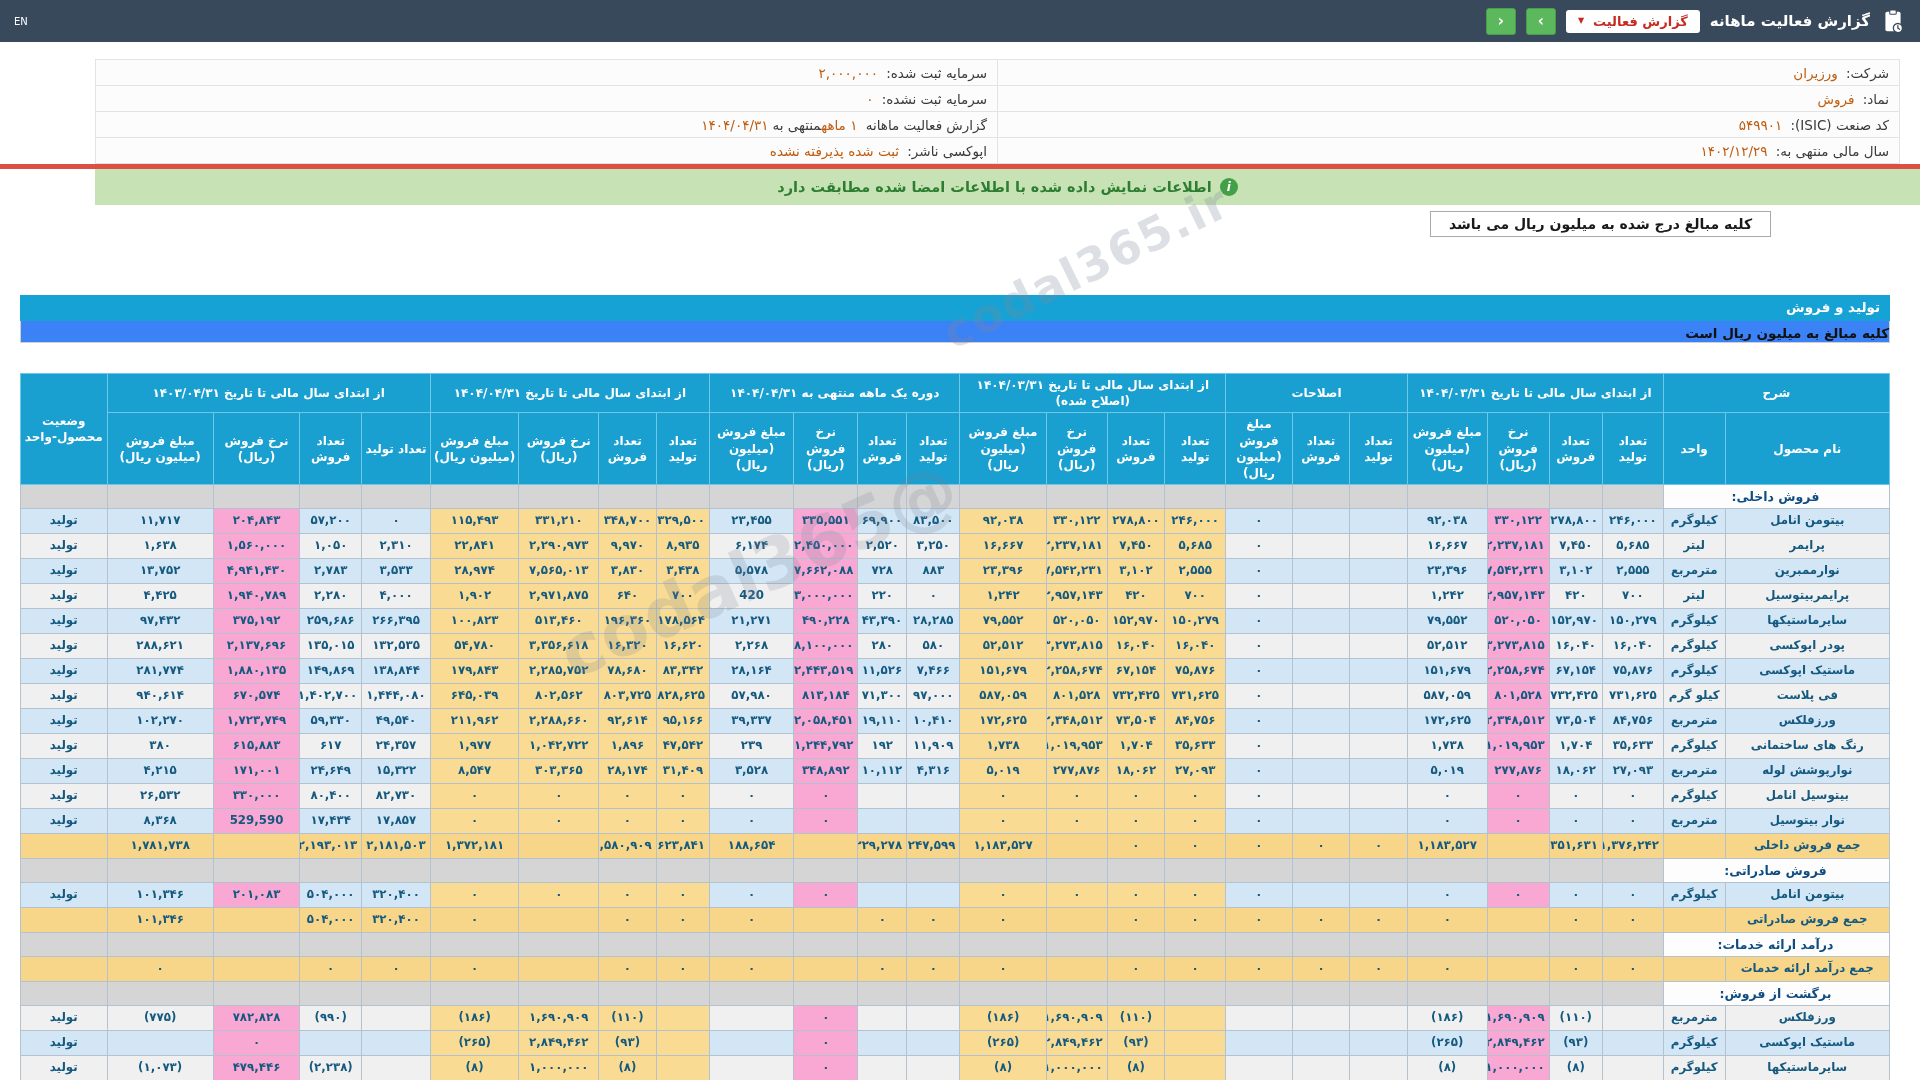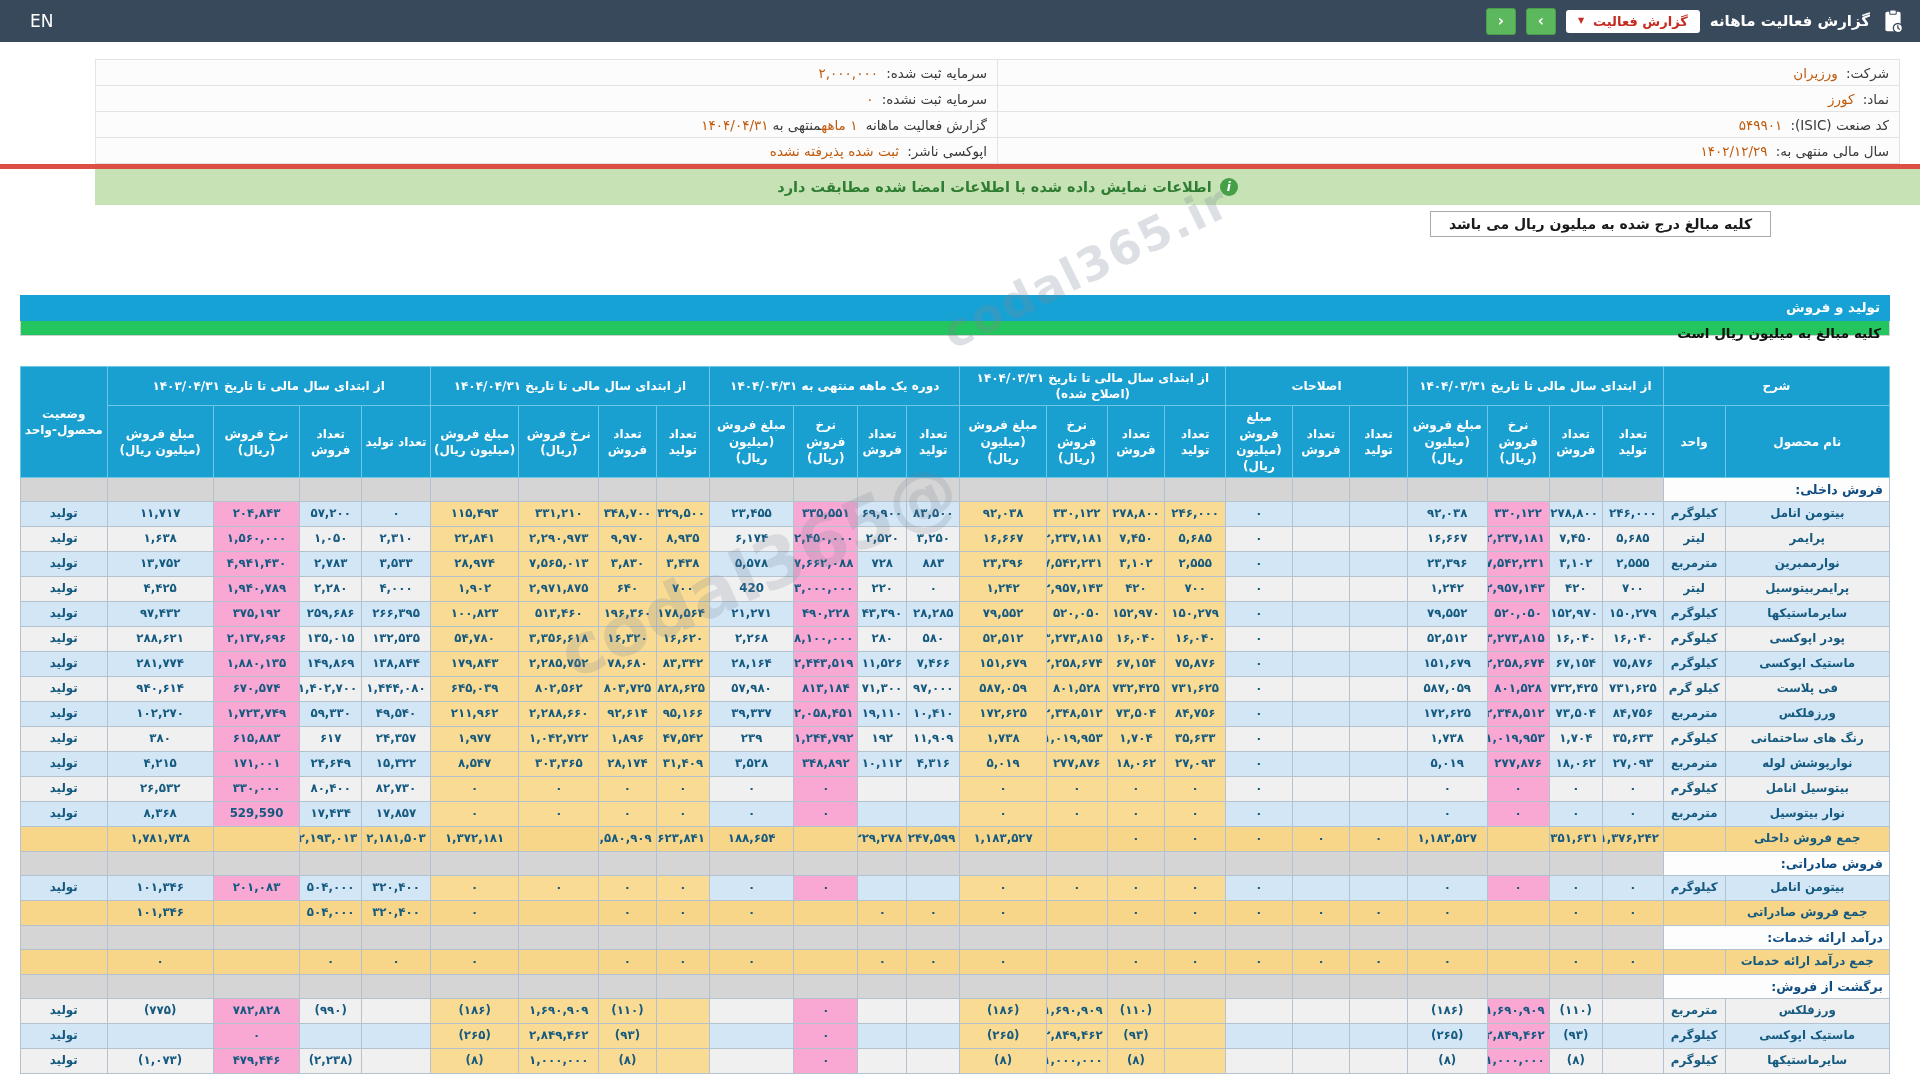--- a/index.html
+++ b/index.html
@@ -14,61 +14,61 @@
            padding:0 14px; gap:10px; color:#fff; }
   .tb-icon{ width:26px; height:26px; flex:0 0 auto; }
   .tb-title{ font-size:15px; font-weight:bold; }
   .tb-dropdown{ background:#fff; color:#c52b20; border:none; border-radius:3px;
     padding:4px 12px; font-size:13px; font-weight:bold; display:flex; align-items:center;
     gap:9px; cursor:pointer; font-family:inherit; }
   .tb-caret{ font-size:8px; line-height:1; }
   .tb-nav{ width:30px; height:27px; background:#5cb85c; border:1px solid #4a9e4a;
     border-radius:3px; color:#fff; font-size:15px; font-weight:bold; line-height:1;
     cursor:pointer; font-family:inherit; }
-  .tb-lang{ margin-inline-start:auto; color:#fff; font-size:17px; text-decoration:none;margin-left:16px; }
+  .tb-lang{ margin-inline-start:auto; color:#fff; font-size:10px; text-decoration:none; }
   
   .info-wrap{ margin:17px 20px 0 95px; }
   table.info{ width:100%; border-collapse:collapse; background:#fcfcfc; }
   table.info td{ border:1px solid #e3e3e3; height:26px; padding:2px 10px;
     font-size:13.5px; color:#3a3a3a; width:50%; }
   table.info .val{ color:#c05b0e; padding-right:4px; }
   .redline{ height:5px; background:#dc5044; margin:0 0 0 0; }
   .signedbar{ height:36px; background:#c7e3b5; display:flex; align-items:center;
     justify-content:center; gap:8px; margin:0 0 0 95px;  }
   .signedbar .txt{ color:#2e7d32; font-size:14.5px; font-weight:bold; }
   .info-i{ width:18px; height:18px; border-radius:50%; background:#43a047; color:#fff;
     font-size:12px; font-weight:bold; display:flex; align-items:center; justify-content:center;
     font-style:italic; }
   .unitnote{ margin:6px 0 16px 0; padding:0 0 0 0; text-align:left; }
   .unitnote span{ display:inline-block; border:1px solid #a9a9a9; background:#fff;
     padding:4px 18px; font-size:14px; font-weight:bold; color:#1a1a1a; margin-left:1430px; white-space:nowrap;}
   
   .bandwrap{ margin:58px 30px 0 20px; }
   .blueband{ background:#17a2d5; color:#fff; font-weight:bold; font-size:13.5px;
     padding:4px 10px; height:26px; }
-  .rial-note{ border:1px solid #d0d0d0; border-top:none; background:#22c55e; color:#111;
-    font-weight:bold; font-size:13.5px; padding:4px 8px; height:15px; }
+  .rial-note{ border:1px solid #d0d0d0; border-top:none; background:#3b82f6; color:#111;
+    font-weight:bold; font-size:13.5px; padding:4px 0; height:22px; }
   
   .tablewrap{ margin:30px 30px 0 20px; position:relative; }
   table.main{ width:100%; border-collapse:collapse; table-layout:fixed; }
   table.main th{ background:#199fd0; color:#fff; border:1px solid #6ec7e6;
     font-size:12px; font-weight:bold; padding:3px 2px; text-align:center; line-height:1.35; }
   table.main thead tr.grp th{ height:26px; }
   table.main thead tr.sub th{ height:46px; }
   table.main td{ border:1px solid #b3c2ce; padding:3px 4px; text-align:center;
     font-size:11.8px; font-weight:bold; color:#14597f; height:25px; line-height:1.3;
     overflow:hidden; }
   td.name{ text-align:right; padding-right:6px; }
   tr.blue td{ background:#d3e6f5; }
   tr.white td{ background:#f0f0f0; }
   tr.blue td.rate, tr.white td.rate{ background:#f9a8d4; }
   tr.blue td.hl, tr.white td.hl{ background:#f9db93; }
   tr.total td{ background:#f7d689; color:#14597f; }
   tr.sect td{ background:#d5d5d5; height:24px; }
-  tr.sect td.sect-label{ background:#fdfdfd; text-align:right; color:#0f4c81;
+  tr.sect td.sect-label{ background:#fdfdfd; text-align:center; color:#0f4c81;
     font-size:12.5px; font-weight:bold; padding-right:6px; }
   td.neg{ color:#d40000; }
   
   .wm{ position:absolute; pointer-events:none; color:rgba(125,136,150,.27);
     font-weight:bold; z-index:6; white-space:nowrap; }
   .wm1{ left:930px; top:240px; font-size:46px; transform:rotate(-26deg); letter-spacing:2px;}
   .wm2{ left:545px; top:530px; font-size:70px; transform:rotate(-24deg);
     color:rgba(120,132,148,.20); }
 </style>
 </head>
@@ -94,21 +94,21 @@
 </div>
 
 <div class="info-wrap">
   <table class="info">
     <tbody>
         <tr>
           <td><span class="lbl">شرکت: </span><span class="val">ورزیران</span></td>
           <td><span class="lbl">سرمایه ثبت شده: </span><span class="val">۲,۰۰۰,۰۰۰</span></td>
         </tr>
         <tr>
-          <td><span class="lbl">نماد: </span><span class="val">کورز</span></td>
+          <td><span class="lbl">نماد: </span><span class="val">فروش</span></td>
           <td><span class="lbl">سرمایه ثبت نشده: </span><span class="val">۰</span></td>
         </tr>
         <tr>
           <td><span class="lbl">کد صنعت (ISIC): </span><span class="val">۵۴۹۹۰۱</span></td>
           <td><span class="lbl">گزارش فعالیت ماهانه </span><span class="val">۱ ماهه</span><span class="lbl">منتهی به</span><span class="val">۱۴۰۴/۰۴/۳۱</span></td>
         </tr>
         <tr>
           <td><span class="lbl">سال مالی منتهی به: </span><span class="val">۱۴۰۲/۱۲/۲۹</span></td>
           <td><span class="lbl">اپوکسی ناشر: </span><span class="val">ثبت شده پذیرفته نشده</span></td>
         </tr>

